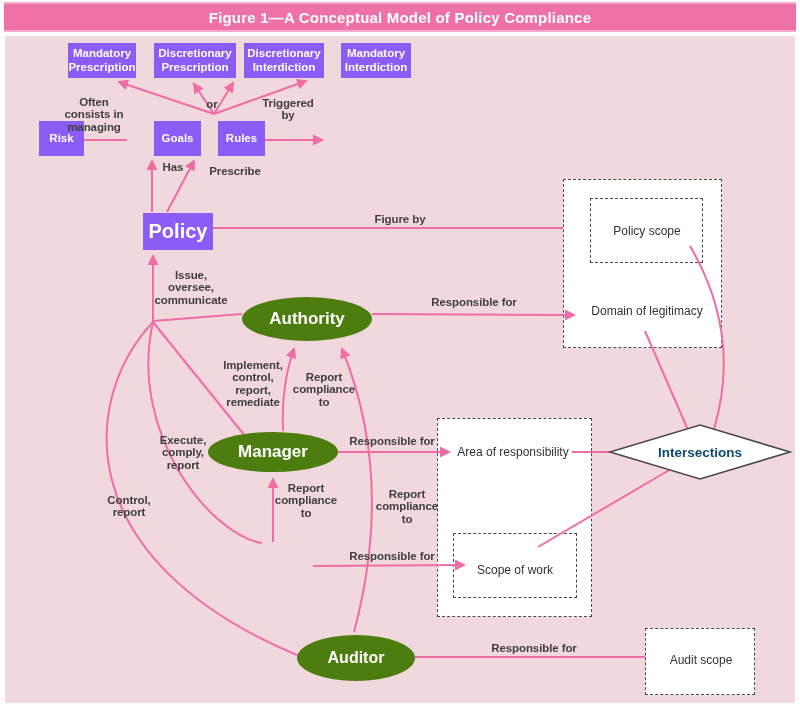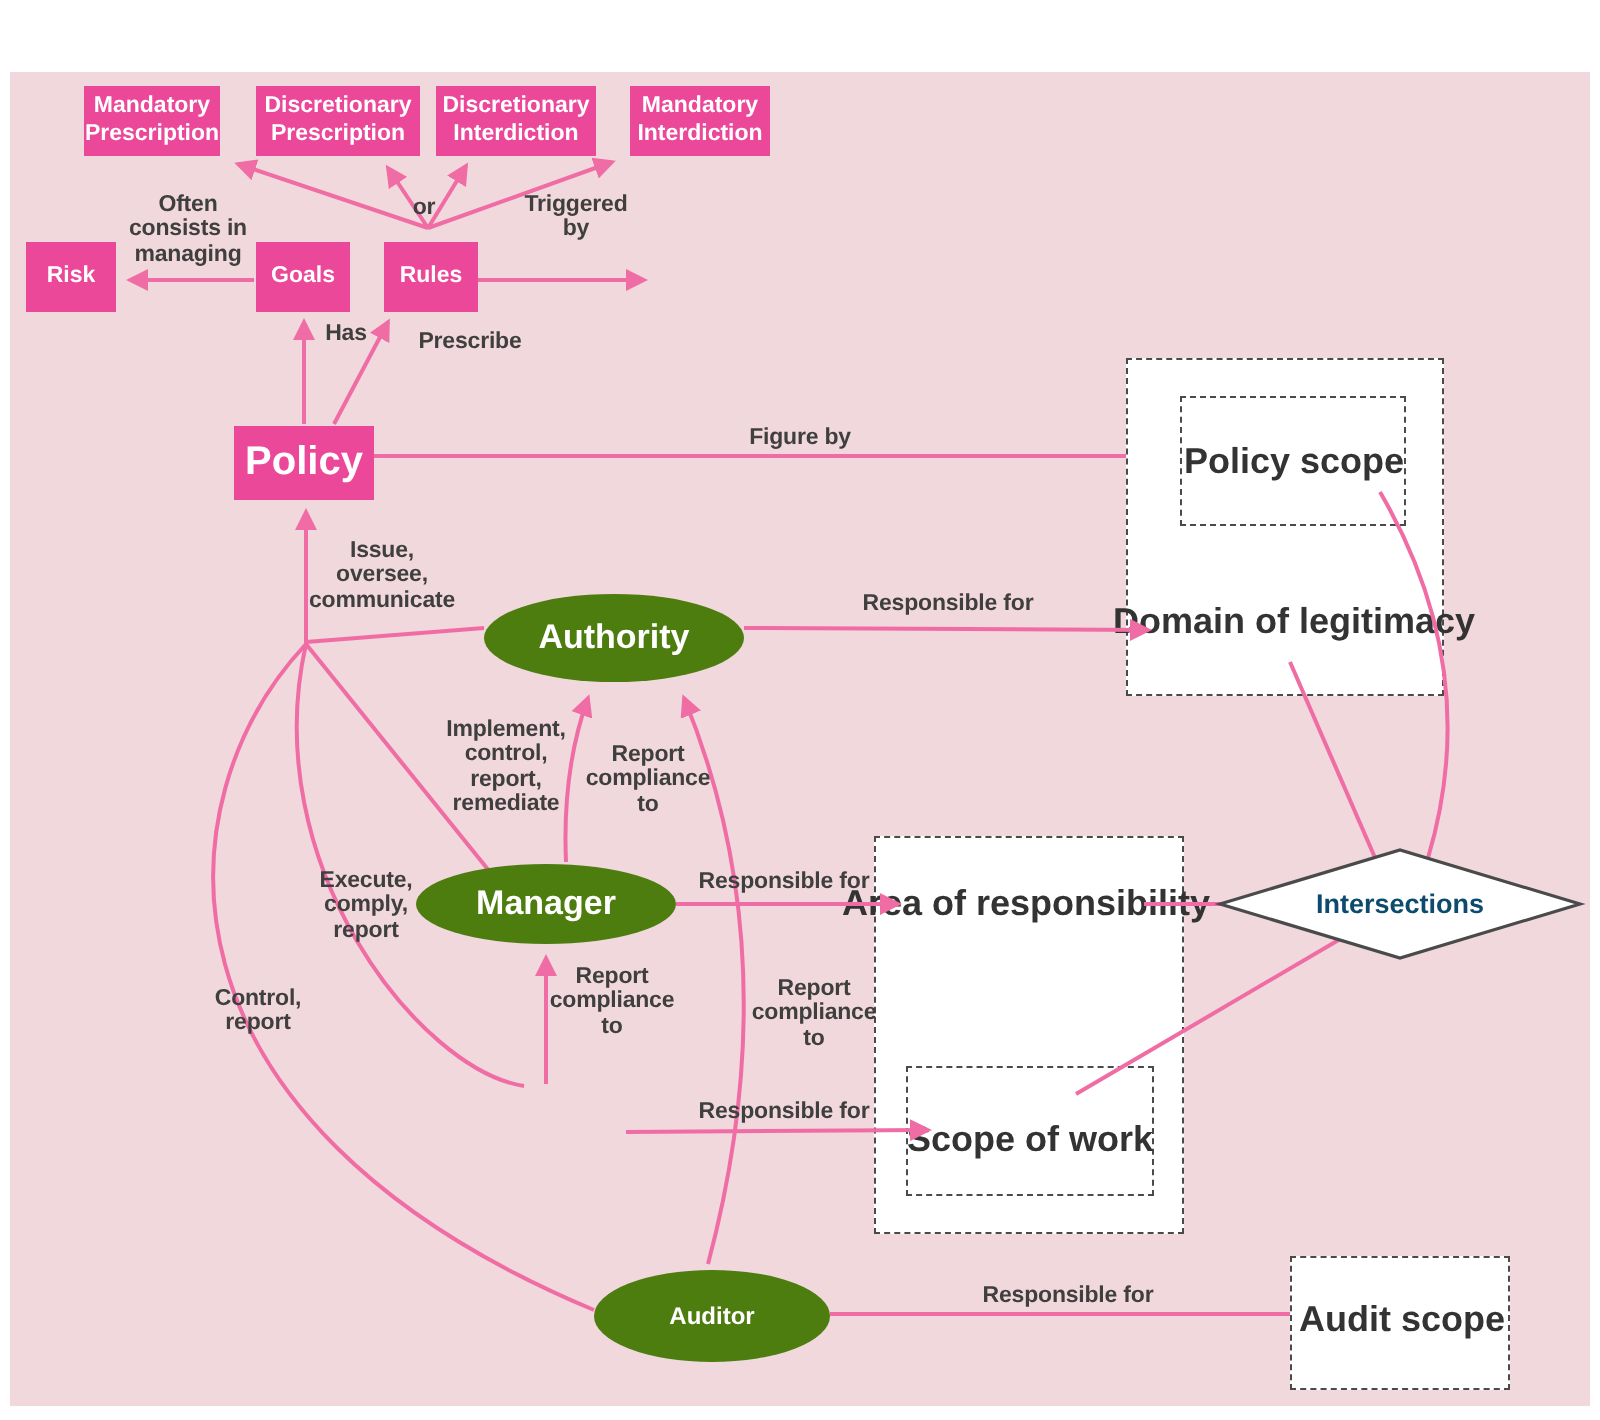--- a/index.html
+++ b/index.html
@@ -5,38 +5,39 @@
   html,body{margin:0;padding:0;background:#fff;}
   #stage{position:relative;width:800px;height:710px;background:#ffffff;
          font-family:"Liberation Sans",sans-serif;overflow:hidden;}
   .titlebar{position:absolute;left:4px;top:2px;width:792px;height:26px;
             background:#ee72a6;border-top:2px solid #f6aacb;border-bottom:2px solid #f6aacb;
             color:#fff;font-weight:bold;font-size:15px;letter-spacing:.2px;
             display:flex;align-items:center;justify-content:center;}
   .panel{position:absolute;left:5px;top:36px;width:790px;height:667px;background:#f1d8dc;}
   svg.edges{position:absolute;left:0;top:0;z-index:3;pointer-events:none;}
   .dbox{position:absolute;background:#ffffff;border:1.6px dashed #4a4a4a;z-index:2;box-sizing:border-box;}
-  .dtxt{position:absolute;z-index:2;transform:translate(-50%,-50%);font-size:18px;
-        font-weight:bold;color:#333;white-space:nowrap;}
-  .mbox{position:absolute;z-index:4;background:#ec4899;color:#fff;display:flex;align-items:center;
+  .dtxt{position:absolute;z-index:2;transform:translate(-50%,-50%);font-size:12px;
+        font-weight:normal;color:#333;white-space:nowrap;}
+  .mbox{position:absolute;z-index:4;background:#8b5cf6;color:#fff;display:flex;align-items:center;
         justify-content:center;text-align:center;font-weight:bold;font-size:11.5px;line-height:1.15;
-        white-space:pre-line;box-sizing:border-box;}
+        white-space:pre-line;box-sizing:border-box;margin-left:26px;}
   .ell{position:absolute;z-index:4;background:#4d7c0f;border-radius:50%;color:#fff;
        display:flex;align-items:center;justify-content:center;font-weight:bold;}
   .elabel{position:absolute;z-index:5;transform:translate(-50%,-50%);text-align:center;
           font-size:11.5px;font-weight:bold;color:#3f3f3f;line-height:1.08;
           white-space:pre-line;letter-spacing:-.1px;}
   .diamond-text{position:absolute;z-index:5;transform:translate(-50%,-50%);
           font-size:13.5px;font-weight:bold;color:#0c4a6e;white-space:nowrap;}
 </style>
 </head>
 <body>
 
 <div id="stage">
 
+  <div class="titlebar">Figure 1—A Conceptual Model of Policy Compliance</div>
 
   <div class="panel"></div>
 
   <div class="dbox" style="left:563px;top:179px;width:159px;height:169px;"></div>
   <div class="dbox" style="left:590px;top:198px;width:113px;height:65px;"></div>
   <div class="dtxt" style="left:647px;top:231px;">Policy scope</div>
   <div class="dtxt" style="left:647px;top:311px;">Domain of legitimacy</div>
 
   <div class="dbox" style="left:437px;top:418px;width:155px;height:199px;"></div>
   <div class="dtxt" style="left:513px;top:452px;">Area of responsibility</div>
@@ -101,21 +102,21 @@
   <div class="mbox" style="left:315px;top:43px;width:70px;height:35px;">Mandatory
 Interdiction</div>
 
   <div class="mbox" style="left:13px;top:121px;width:45px;height:35px;">Risk</div>
   <div class="mbox" style="left:128px;top:121px;width:47px;height:35px;">Goals</div>
   <div class="mbox" style="left:192px;top:121px;width:47px;height:35px;">Rules</div>
   <div class="mbox" style="left:117px;top:213px;width:70px;height:37px;font-size:20px;">Policy</div>
 
   <div class="ell" style="left:242px;top:297px;width:130px;height:44px;font-size:17px;">Authority</div>
   <div class="ell" style="left:208px;top:432px;width:130px;height:40px;font-size:17px;">Manager</div>
-  <div class="ell" style="left:297px;top:635px;width:118px;height:46px;font-size:12px;text-align:center;">Auditor</div>
+  <div class="ell" style="left:297px;top:635px;width:118px;height:46px;font-size:16px;text-align:center;">Auditor</div>
 
   <div class="elabel" style="left:212px;top:104px;">or</div>
   <div class="elabel" style="left:94px;top:115px;">Often
 consists in
 managing</div>
   <div class="elabel" style="left:288px;top:109px;">Triggered
 by</div>
   <div class="elabel" style="left:173px;top:167px;">Has</div>
   <div class="elabel" style="left:235px;top:171px;">Prescribe</div>
   <div class="elabel" style="left:400px;top:219px;">Figure by</div>

